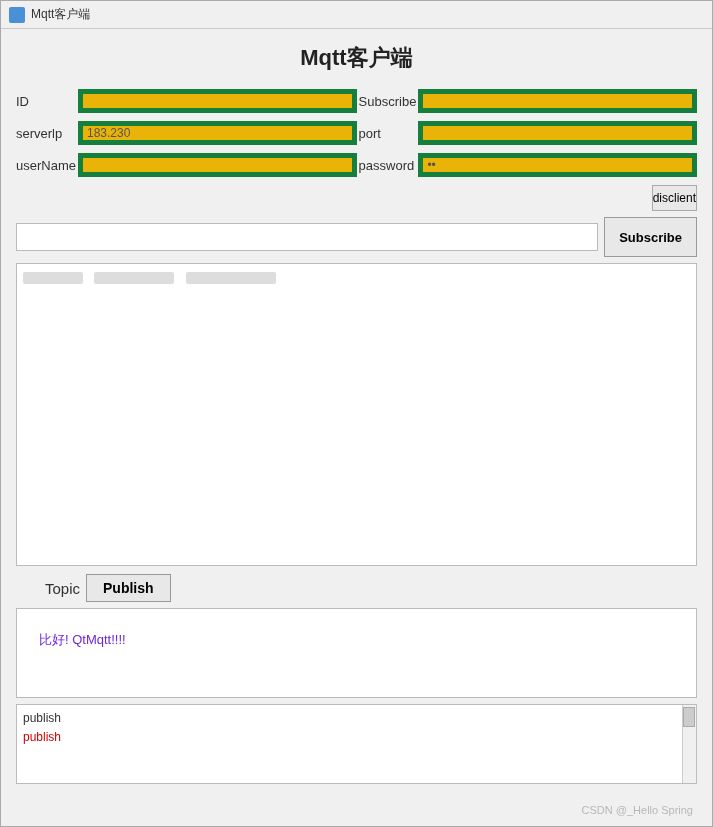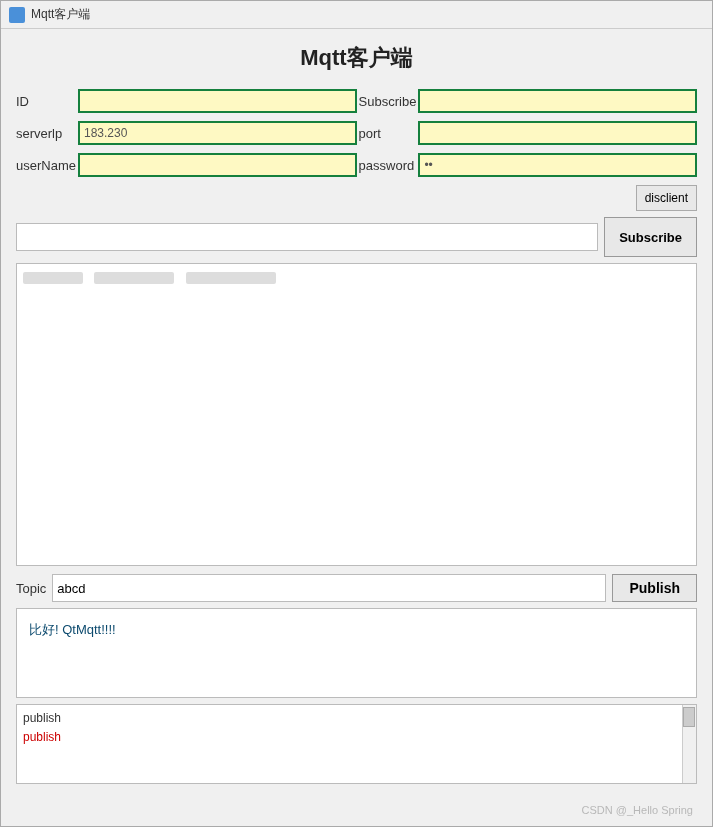--- a/index.html
+++ b/index.html
@@ -61,37 +61,37 @@
       align-items: center;
       margin-bottom: 8px;
     }
     .form-label {
       color: #333;
       font-size: 13px;
       white-space: nowrap;
     }
     .form-input {
       height: 24px;
-      border: 2px solid #15803d;
-      background: #fef9c3;
+      border: 5px solid #15803d;
+      background: #eab308;
       padding: 0 4px;
       font-size: 12px;
       width: 100%;
       outline: none;
       color: #555;
     }
     .disclient-row {
       display: flex;
       justify-content: flex-end;
       margin-bottom: 6px;
     }
     .btn {
       border: 1px solid #aaa;
       background: #e8e8e8;
-      padding: 3px 8px;
+      padding: 3px 0;
       font-size: 12px;
       cursor: pointer;
       height: 26px;
       white-space: nowrap;
     }
     .btn-bold {
       font-weight: bold;
       font-size: 13px;
       background: #e8e8e8;
       border: 1px solid #999;
@@ -129,23 +129,24 @@
       color: #888;
       font-size: 12px;
     }
     .topic-row {
       display: flex;
       align-items: center;
       gap: 6px;
       margin-bottom: 6px;
     }
     .topic-label {
-      font-size: 13px;
+      font-size: 15px;
       color: #333;
       white-space: nowrap;
+      margin-left: 29px;
     }
     .topic-input {
       flex: 1;
       height: 28px;
       border: 1px solid #bbb;
       background: #fff;
       padding: 0 4px;
       font-size: 13px;
       outline: none;
     }
@@ -154,27 +155,27 @@
       font-size: 14px;
       background: #e8e8e8;
       border: 1px solid #999;
       padding: 3px 16px;
       cursor: pointer;
       height: 28px;
     }
     .publish-message-area {
       border: 1px solid #bbb;
       background: #fff;
-      padding: 12px;
+      padding: 22px;
       min-height: 90px;
       max-height: 110px;
       overflow-y: auto;
       margin-bottom: 6px;
       font-size: 13px;
-      color: #0c4a6e;
+      color: #6d28d9;
     }
     .log-area {
       border: 1px solid #bbb;
       background: #fff;
       height: 80px;
       overflow-y: auto;
       padding: 4px 6px;
       font-size: 12px;
       position: relative;
     }
@@ -257,21 +258,20 @@
       <span class="message-content" style="color:#aaa; font-size:12px;">
         
         <span style="display:inline-block; width:60px; height:12px; background:#ddd; margin-right:8px; vertical-align:middle; border-radius:2px;"></span>
         <span style="display:inline-block; width:80px; height:12px; background:#ddd; margin-right:8px; vertical-align:middle; border-radius:2px;"></span>
         <span style="display:inline-block; width:90px; height:12px; background:#ddd; vertical-align:middle; border-radius:2px;"></span>
       </span>
     </div>
 
     <div class="topic-row">
       <span class="topic-label">Topic</span>
-      <input class="topic-input" type="text" value="abcd" style="">
       <button class="publish-btn">Publish</button>
     </div>
 
     <div class="publish-message-area">
       <span>比好! QtMqtt!!!!</span>
     </div>
 
     <div class="log-wrapper">
       <div class="log-area">
         <div class="log-line">publish</div>

